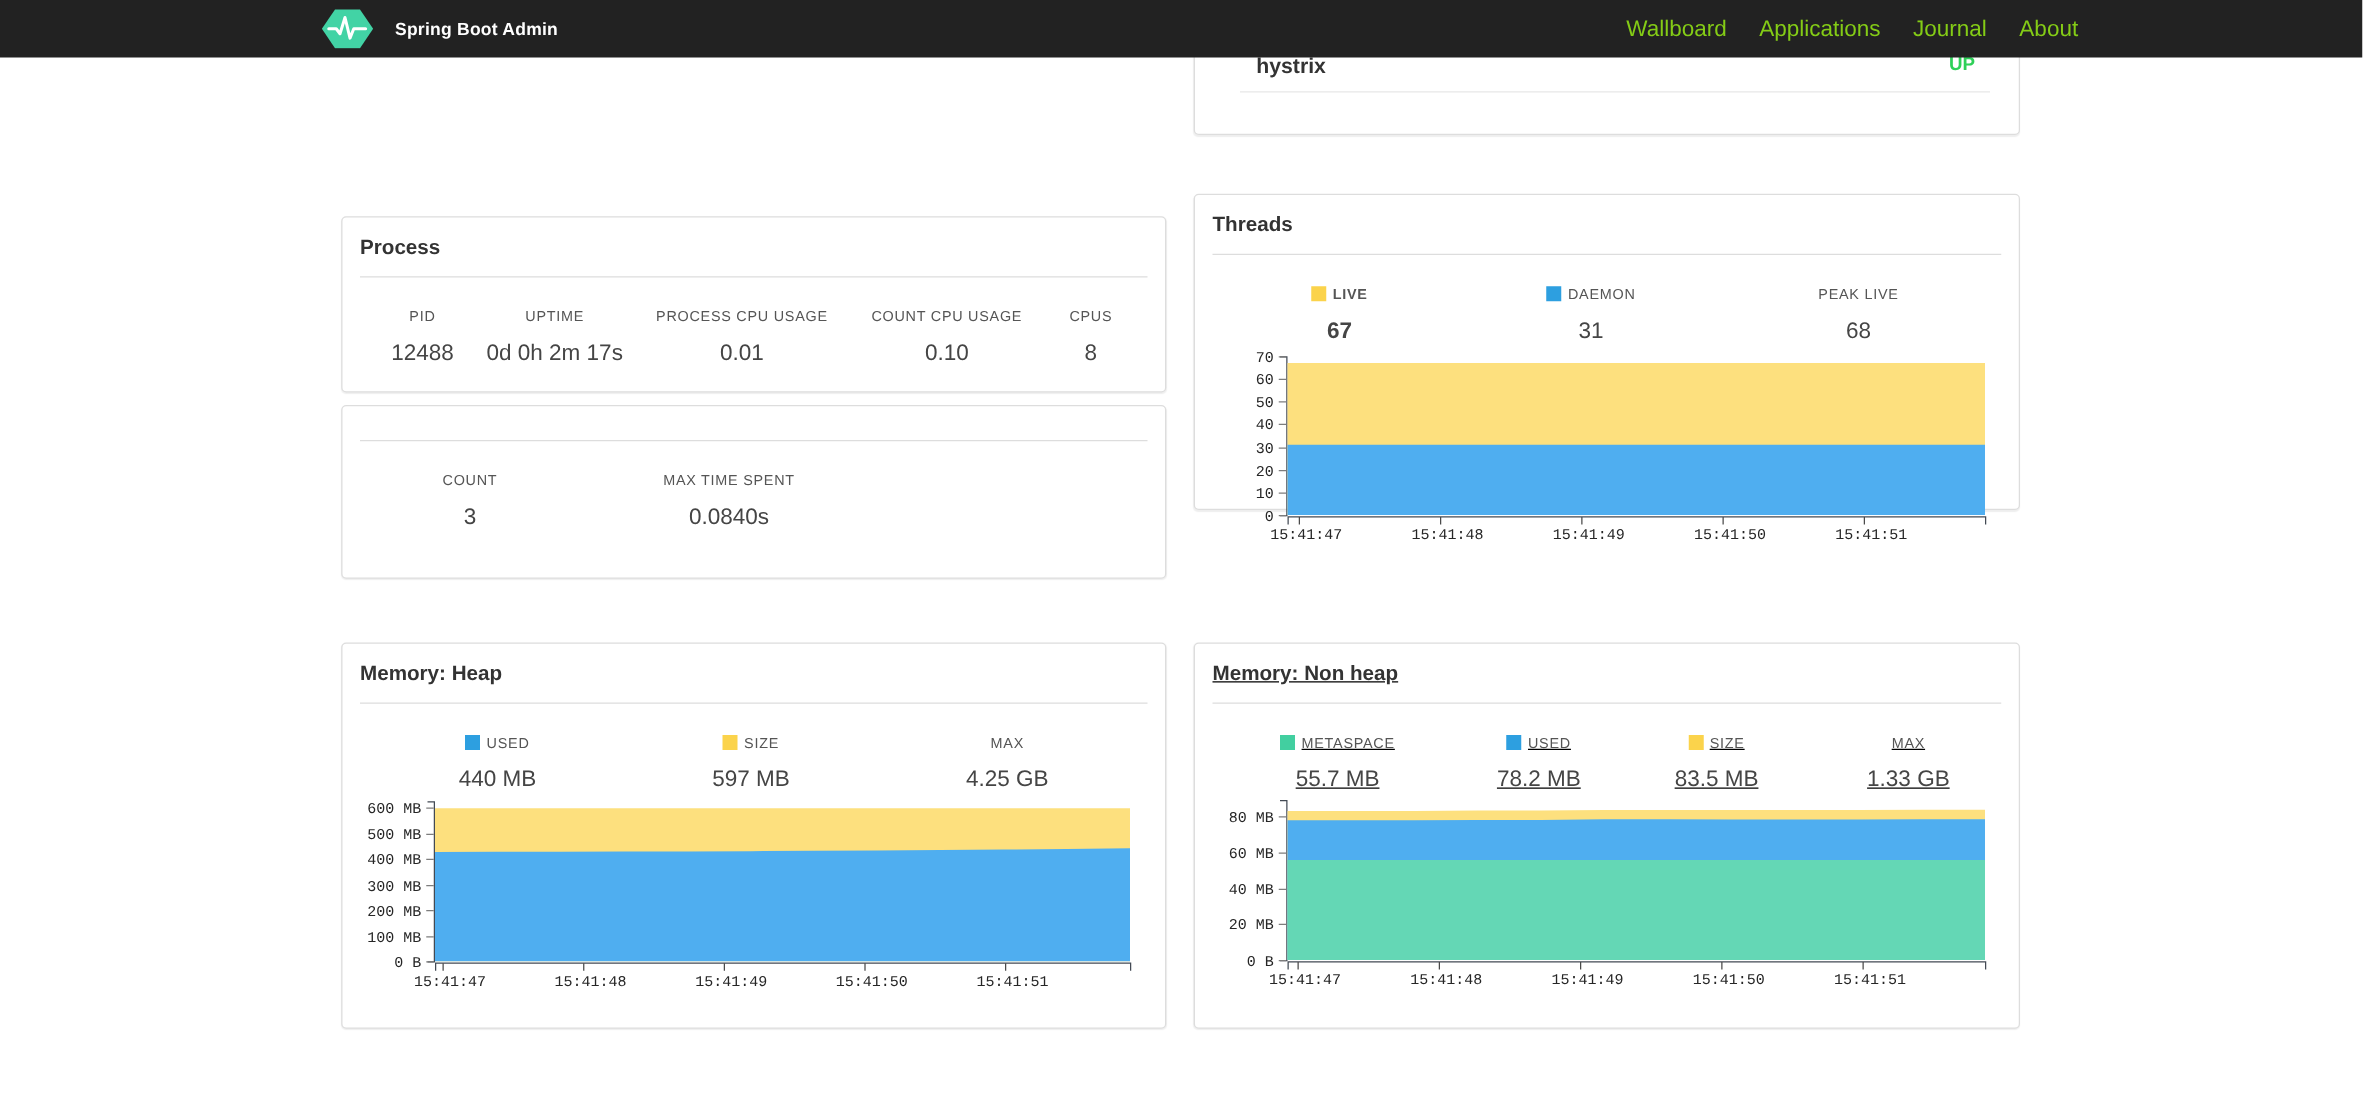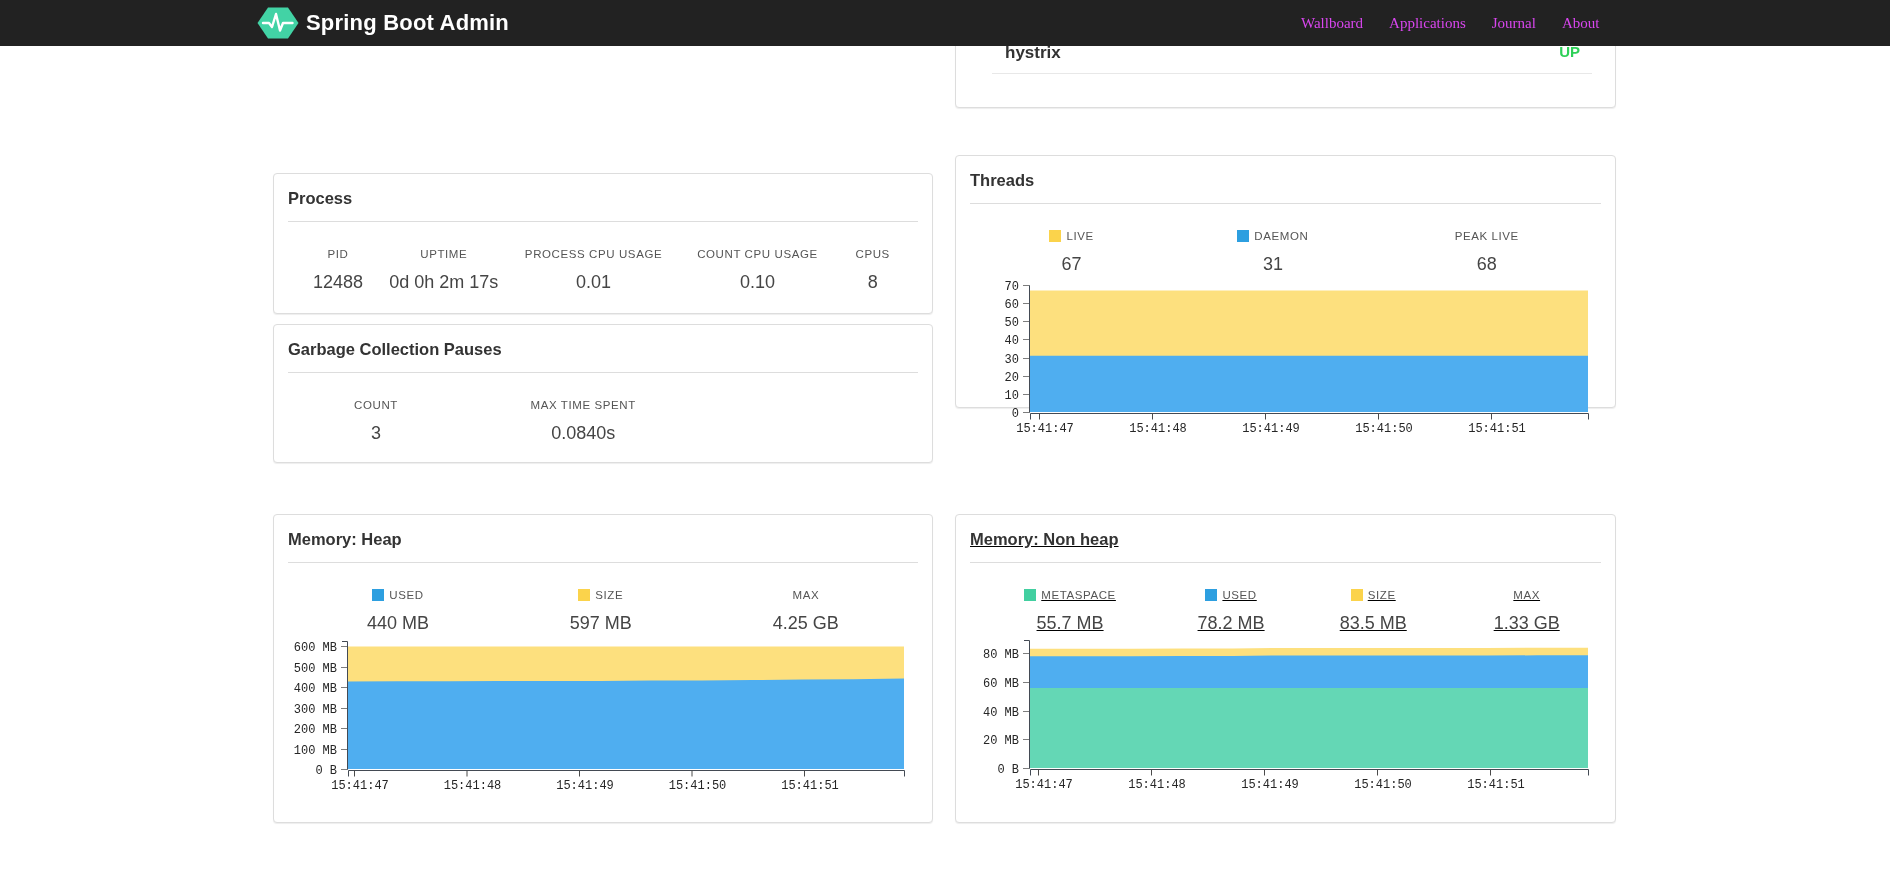--- a/index.html
+++ b/index.html
@@ -2,24 +2,24 @@
 <html><head>
 <meta charset="utf-8">
 <style>
   * { margin:0; padding:0; box-sizing:border-box; }
   html,body { width:1890px; height:892px; background:#fff; font-family:"Liberation Sans",sans-serif; overflow:hidden; }
   .page { position:relative; width:1890px; height:892px; }
 
   
   .navbar { position:absolute; left:0; top:0; width:100%; height:46px; background:#222; z-index:10; }
   .brand { position:absolute; left:257px; top:7px; display:flex; align-items:center; }
-  .brand-text { color:#fff; font-size:22px; font-weight:bold; margin-left:7px; letter-spacing:0.2px; }
+  .brand-text { color:#fff; font-size:14px; font-weight:bold; margin-left:17px; letter-spacing:0.2px; }
   .nav-links { position:absolute; left:1288px; top:0; height:46px; display:flex; list-style:none; }
   .nav-links li { padding:0 13px; height:46px; display:flex; align-items:center; }
-  .nav-links li span { color:#d946ef; font-size:15px;font-family:Liberation Serif, serif; }
+  .nav-links li span { color:#84cc16; font-size:18px; }
 
   
   .panel { position:absolute; background:#fff; border:1px solid #ddd; border-radius:4px; box-shadow:0 1px 1px rgba(0,0,0,.07); }
   .panel-heading { padding:14px 14px 0 14px; }
   .panel-title { font-size:16.5px; font-weight:bold; color:#333; line-height:20px; }
   .panel-hr { border-bottom:1px solid #ddd; margin-top:13px; }
 
   #panel-apps { left:955px; top:-20px; width:661px; height:128px; }
   .app-row { position:absolute; left:36px; right:23px; top:62px; height:31px; display:flex; justify-content:space-between; align-items:flex-start; border-bottom:1px solid #e8e8e8; padding:0 12px 0 13px; }
   .app-name { font-size:17px; font-weight:bold; color:#333; }
@@ -77,42 +77,41 @@
         </div>
         <div class="metric" style="width: 14.1%;">
           <div class="m-label"><span>CPUS</span></div>
           <div class="m-value">8</div>
         </div>
       </div>
   </div>
 
   <div class="panel" id="panel-gc">
     <div class="panel-heading">
-      <div class="panel-title">Garbage Collection Pauses</div>
       <div class="panel-hr"></div>
     </div>
     <div class="metrics">
         <div class="metric" style="width: 27.7%;">
           <div class="m-label"><span>COUNT</span></div>
           <div class="m-value">3</div>
         </div>
         <div class="metric" style="width: 38.3%;">
           <div class="m-label"><span>MAX TIME SPENT</span></div>
           <div class="m-value">0.0840s</div>
         </div>
       </div>
   </div>
 
   <div class="panel" id="panel-threads">
     <div class="panel-heading">
       <div class="panel-title">Threads</div>
       <div class="panel-hr"></div>
     </div>
     <div class="metrics">
-        <div class="metric" style="width: 32%;">
+        <div class="metric" style="width: 32%; font-weight: bold;">
           <div class="m-label"><span class="swatch" style="background: rgb(251, 211, 75);"></span><span>LIVE</span></div>
           <div class="m-value">67</div>
         </div>
         <div class="metric" style="width: 32%;">
           <div class="m-label"><span class="swatch" style="background: rgb(45, 159, 224);"></span><span>DAEMON</span></div>
           <div class="m-value">31</div>
         </div>
         <div class="metric" style="width: 36%;">
           <div class="m-label"><span>PEAK LIVE</span></div>
           <div class="m-value">68</div>

